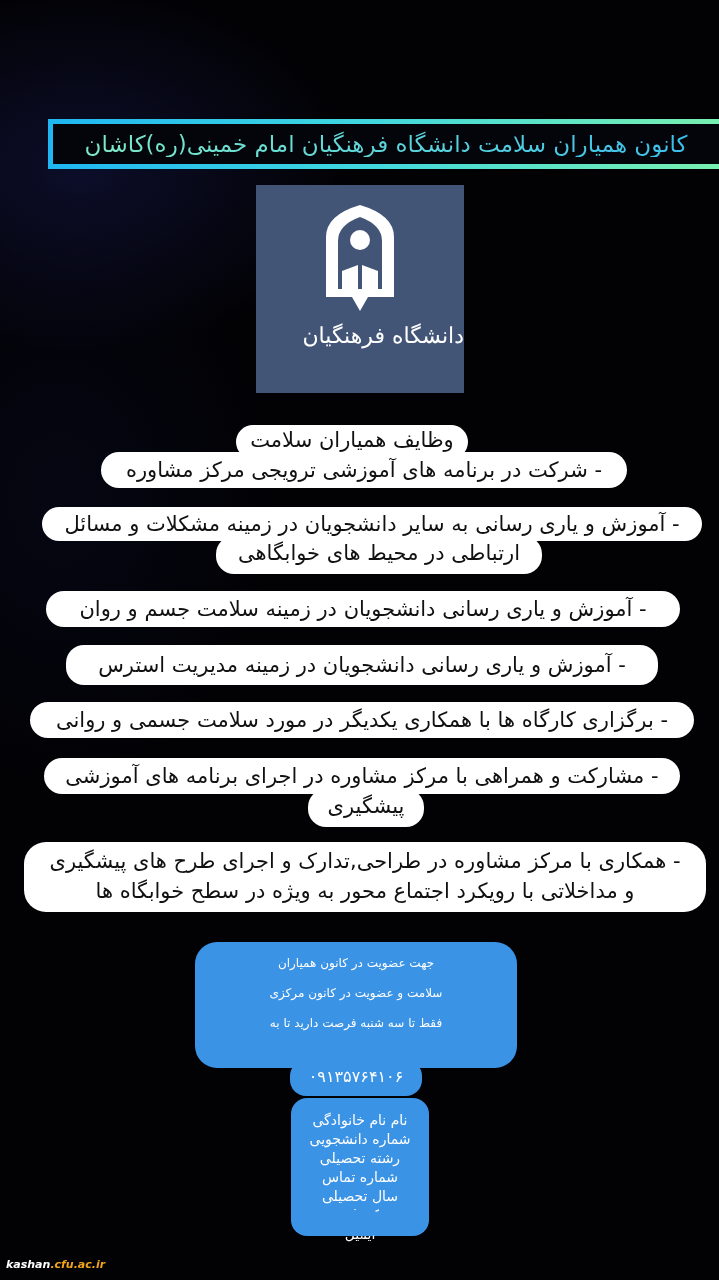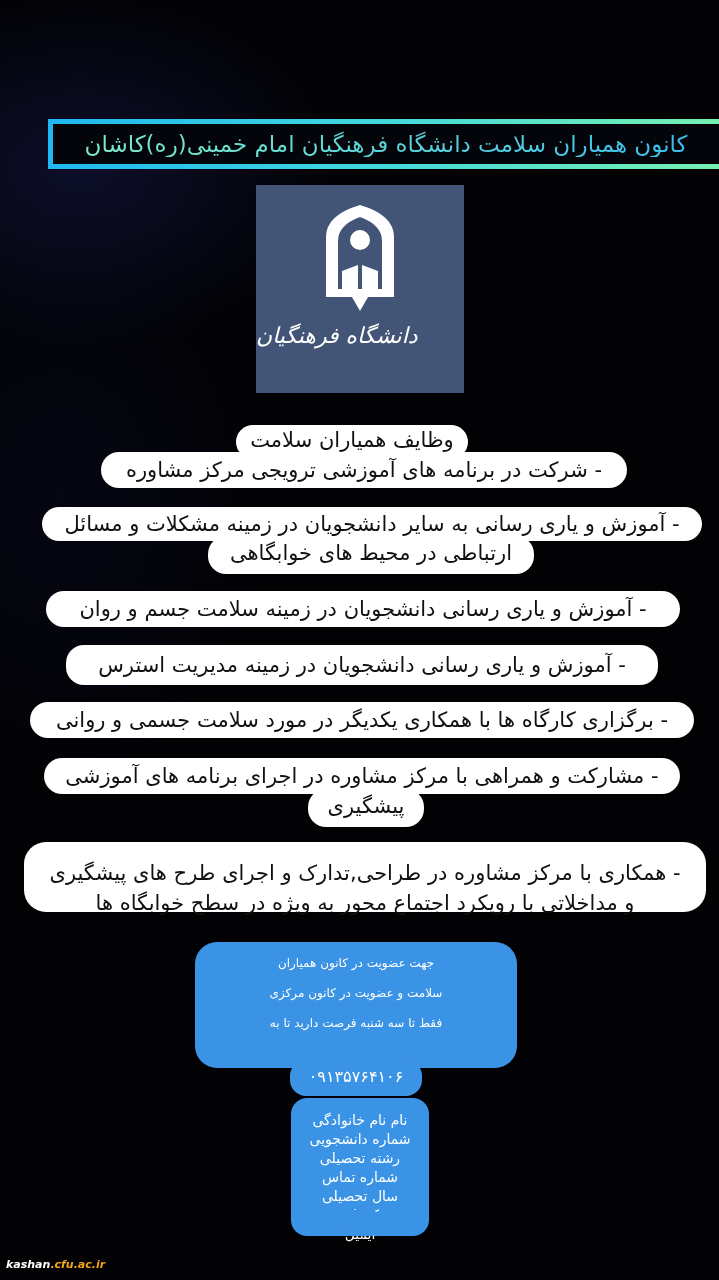--- a/index.html
+++ b/index.html
@@ -31,23 +31,23 @@
   .title-inner span {
     background:linear-gradient(90deg,#7eeac8,#3cc0ec);
     -webkit-background-clip:text; background-clip:text; color:transparent;
   }
   .logo {
     position:absolute; left:256px; top:185px; width:208px; height:208px;
     background:#435577;
   }
   .logo svg { position:absolute; left:0; top:0; }
   .logo-text {
-    position:absolute; left:0; right:0; top:138px; text-align:left;
+    position:absolute; left:0; right:0; top:138px; text-align:right;
     direction:rtl; color:#fff; font-family:"DejaVu Serif", serif;
-    font-size:22px; font-style:italic; letter-spacing:1px;
+    font-size:22px; letter-spacing:1px;
   }
   .pill {
     position:absolute; background:#fff; color:#111;
     direction:rtl; text-align:center; font-size:21px; line-height:30px;
     box-sizing:border-box;
   }
   .pill.r { border-radius:18px; }
   .blue {
     position:absolute; background:#3b93e6; color:#fff; direction:rtl;
     text-align:center; box-sizing:border-box;
@@ -86,21 +86,21 @@
 <div class="pill r" style="left:236px; top:425px; width:232px; height:34px;">
   <span>وظایف همیاران سلامت</span>
 </div>
 <div class="pill r" style="left:101px; top:452px; width:526px; height:36px; line-height:36px;">
   <span>- شرکت در برنامه های آموزشی ترویجی مرکز مشاوره</span>
 </div>
 
 <div class="pill r" style="left:42px; top:507px; width:660px; height:34px; line-height:34px;">
   <span>- آموزش و یاری رسانی به سایر دانشجویان در زمینه مشکلات و مسائل</span>
 </div>
-<div class="pill r" style="left:208px; top:536px; width:326px; height:38px; line-height:34px;text-align:center;">
+<div class="pill r" style="left:216px; top:536px; width:326px; height:38px; line-height:34px;text-align:center;">
   <span>ارتباطی در محیط های خوابگاهی</span>
 </div>
 
 <div class="pill r" style="left:46px; top:591px; width:634px; height:36px; line-height:36px;">
   <span>- آموزش و یاری رسانی دانشجویان در زمینه سلامت جسم و روان</span>
 </div>
 
 <div class="pill r" style="left:66px; top:645px; width:592px; height:40px; line-height:40px;">
   <span>- آموزش و یاری رسانی دانشجویان در زمینه مدیریت استرس</span>
 </div>
@@ -109,21 +109,21 @@
   <span>- برگزاری کارگاه ها با همکاری یکدیگر در مورد سلامت جسمی و روانی</span>
 </div>
 
 <div class="pill r" style="left:44px; top:758px; width:636px; height:36px; line-height:36px;">
   <span>- مشارکت و همراهی با مرکز مشاوره در اجرای برنامه های آموزشی</span>
 </div>
 <div class="pill r" style="left:308px; top:789px; width:116px; height:38px; line-height:34px;">
   <span>پیشگیری</span>
 </div>
 
-<div class="pill r" style="left:24px; top:842px; width:682px; height:70px; line-height:30px; padding-top:16px; border-radius:22px;">
+<div class="pill r" style="left:24px; top:842px; width:682px; height:70px; line-height:30px; padding-top:4px; border-radius:22px;">
   <div>- همکاری با مرکز مشاوره در طراحی,تدارک و اجرای طرح های پیشگیری</div>
   <div>و مداخلاتی با رویکرد اجتماع محور به ویژه در سطح خوابگاه ها</div>
 </div>
 
 <div class="blue" style="left:195px; top:942px; width:322px; height:126px; border-radius:22px; font-size:12px; line-height:30px; padding-top:6px;">
   <div>جهت عضویت در کانون همیاران</div>
   <div>سلامت و عضویت در کانون مرکزی</div>
   <div>فقط تا سه شنبه فرصت دارید تا به</div>
 </div>
 <div class="blue" style="left:290px; top:1060px; width:132px; height:36px; border-radius:16px; font-size:16px; line-height:34px;">

